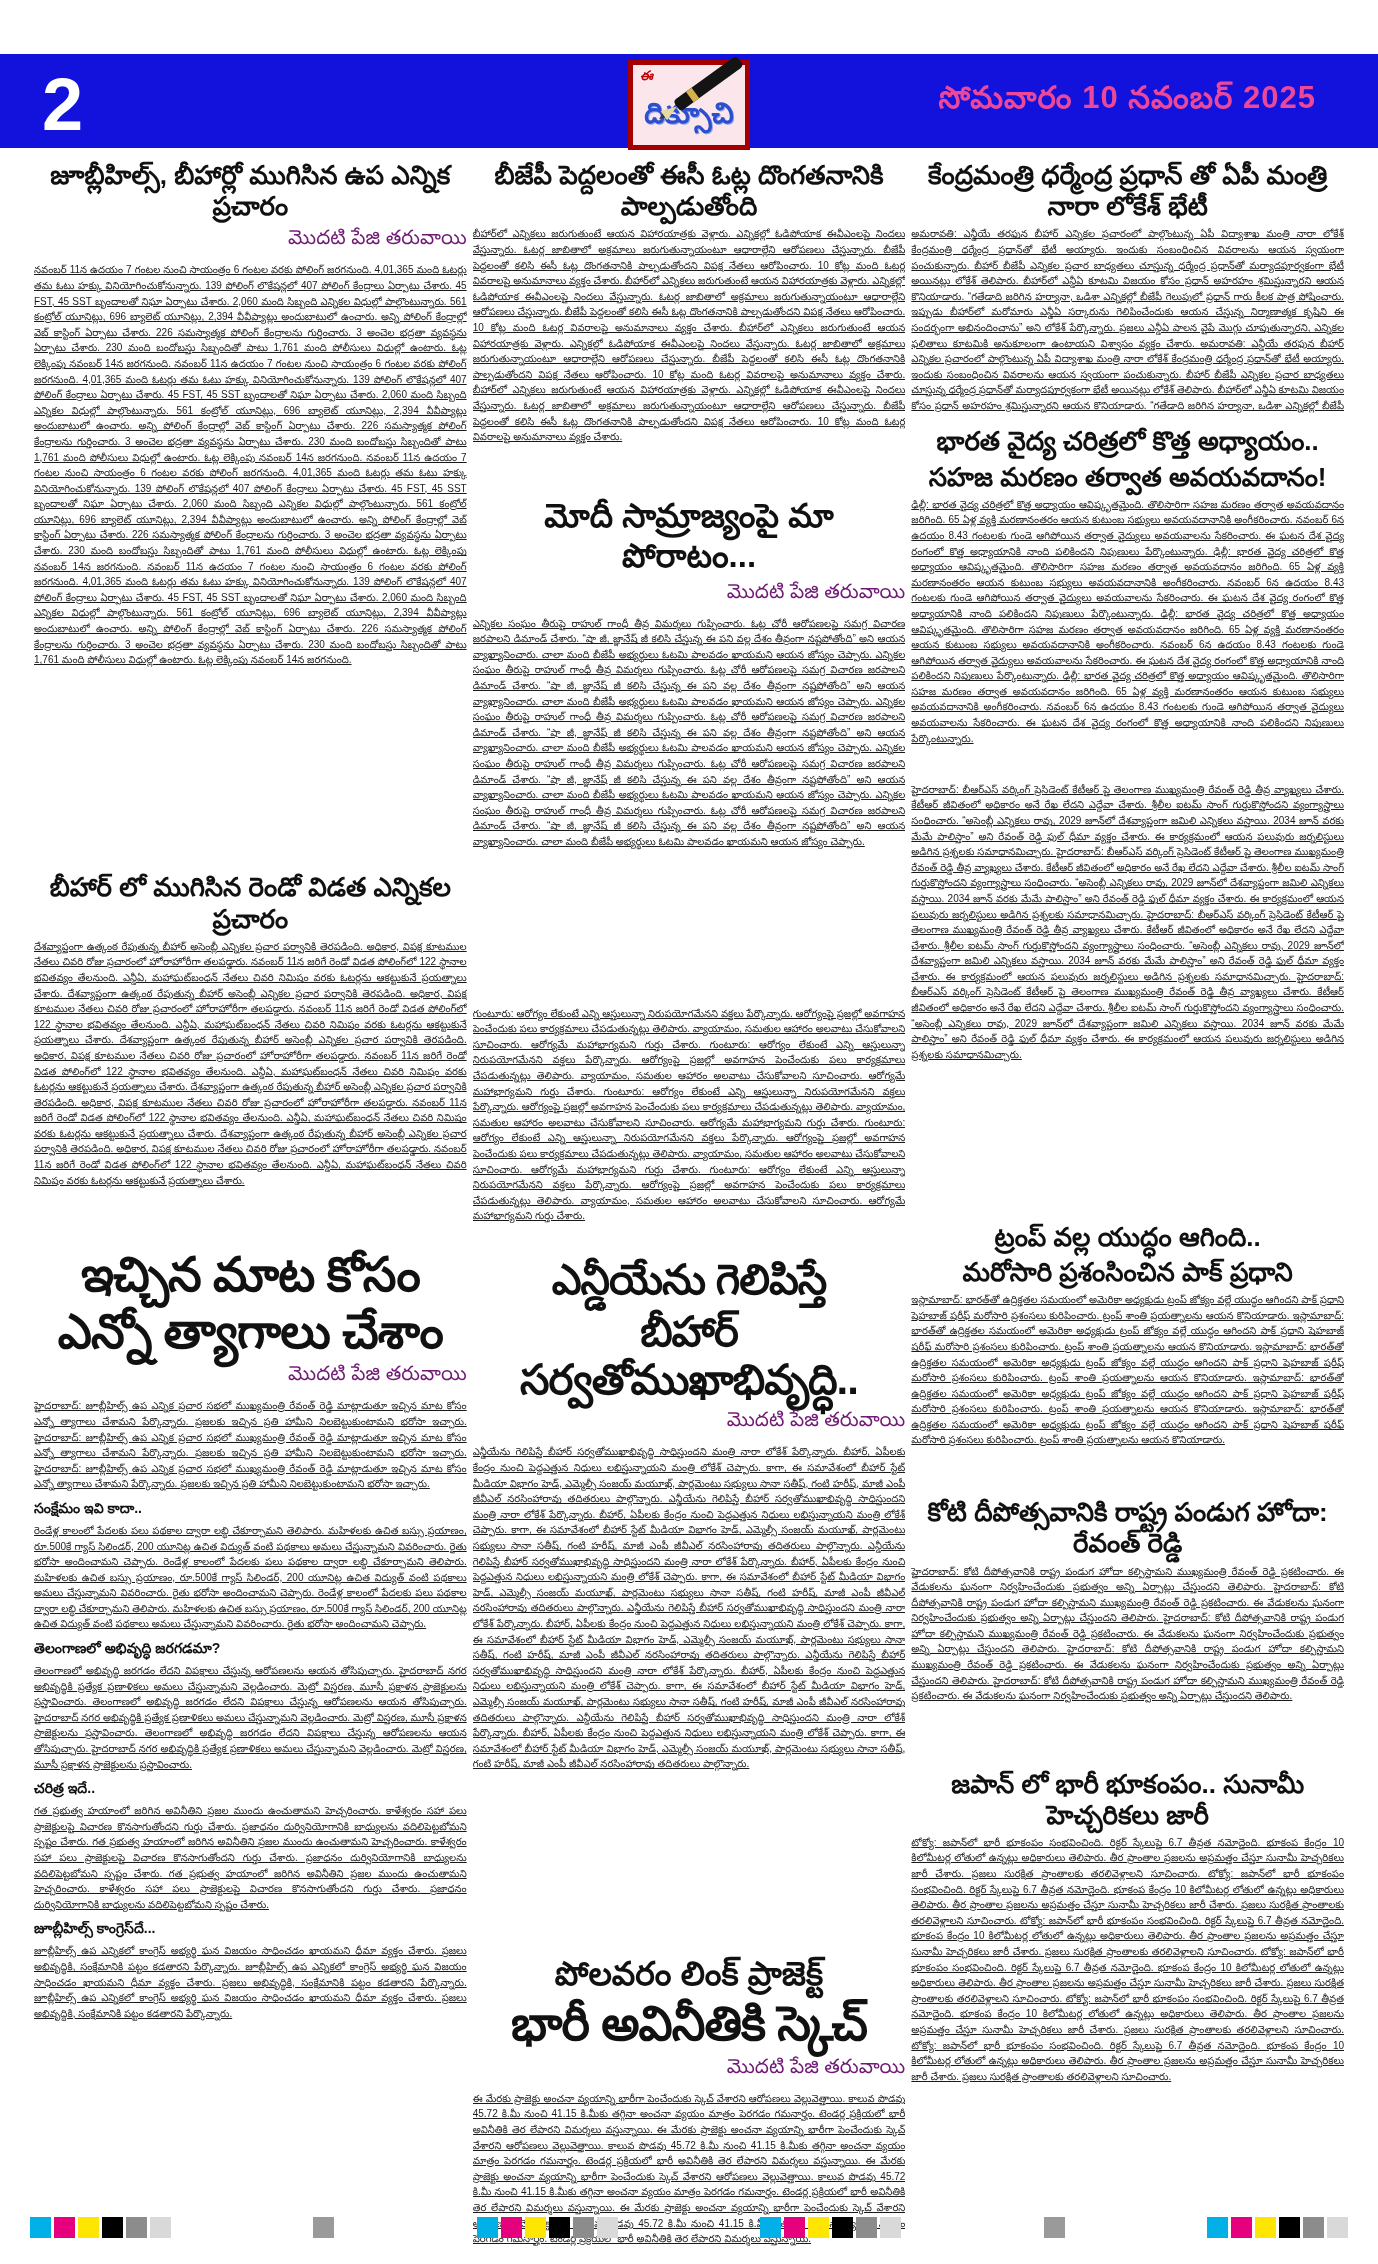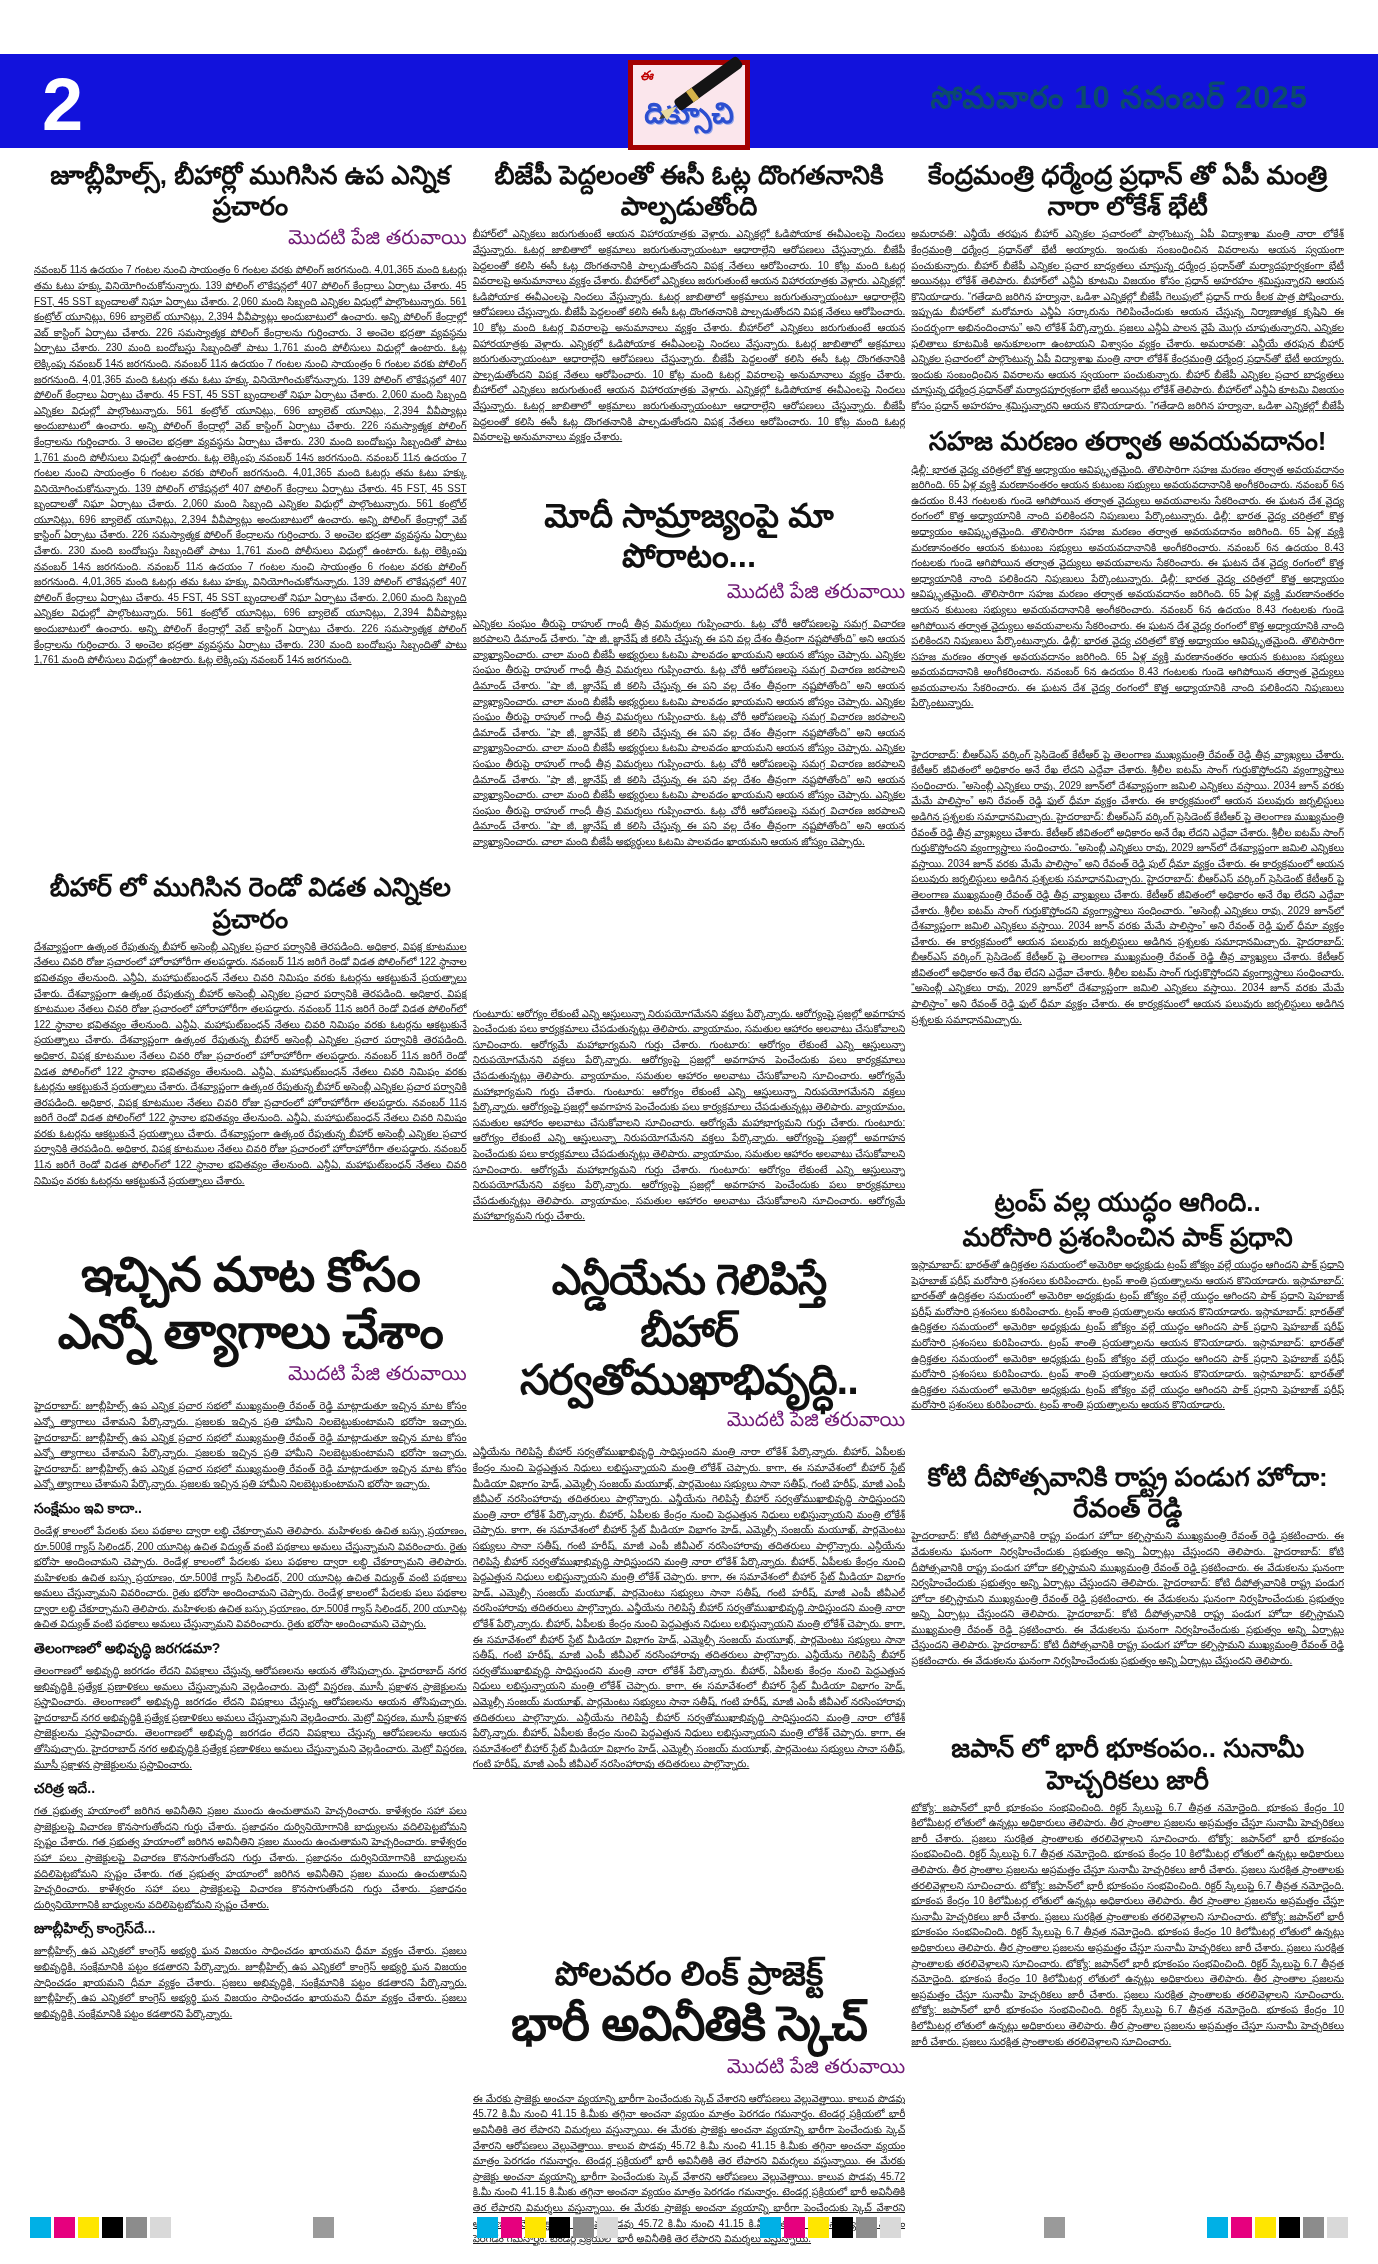--- a/index.html
+++ b/index.html
@@ -15,23 +15,23 @@
   
   .banner{
     position:absolute;top:54px;left:0;right:0;height:94px;
     background:#1212dc;
   }
   .page-num{
     position:absolute;left:42px;top:58px;
     font-size:74px;font-weight:900;color:#ffffff;line-height:94px;
   }
   .date-line{
-    position:absolute;right:70px;top:54px;height:94px;
+    position:absolute;right:62px;top:54px;height:94px;
     display:flex;align-items:center;
-    font-size:31px;font-weight:bold;color:#0c4a6e;
+    font-size:31px;font-weight:bold;color:#ec4899;
     letter-spacing:1px;
   }
   .logo-box{
     position:absolute;left:50%;top:60px;transform:translateX(-50%);
     width:122px;height:90px;
     background:#fbe6ec;border:5px solid #a40000;
     box-sizing:border-box;z-index:3;
   }
   .logo-small{
     position:absolute;left:7px;top:3px;
@@ -163,20 +163,21 @@
         <div class="body-text" style="height:220px">ఈ మేరకు ప్రాజెక్టు అంచనా వ్యయాన్ని భారీగా పెంచేందుకు స్కెచ్ వేశారని ఆరోపణలు వెల్లువెత్తాయి. కాలువ పొడవు 45.72 కి.మీ నుంచి 41.15 కి.మీకు తగ్గినా అంచనా వ్యయం మాత్రం పెరగడం గమనార్హం. టెండర్ల ప్రక్రియలో భారీ అవినీతికి తెర లేపారని విమర్శలు వస్తున్నాయి. ఈ మేరకు ప్రాజెక్టు అంచనా వ్యయాన్ని భారీగా పెంచేందుకు స్కెచ్ వేశారని ఆరోపణలు వెల్లువెత్తాయి. కాలువ పొడవు 45.72 కి.మీ నుంచి 41.15 కి.మీకు తగ్గినా అంచనా వ్యయం మాత్రం పెరగడం గమనార్హం. టెండర్ల ప్రక్రియలో భారీ అవినీతికి తెర లేపారని విమర్శలు వస్తున్నాయి. ఈ మేరకు ప్రాజెక్టు అంచనా వ్యయాన్ని భారీగా పెంచేందుకు స్కెచ్ వేశారని ఆరోపణలు వెల్లువెత్తాయి. కాలువ పొడవు 45.72 కి.మీ నుంచి 41.15 కి.మీకు తగ్గినా అంచనా వ్యయం మాత్రం పెరగడం గమనార్హం. టెండర్ల ప్రక్రియలో భారీ అవినీతికి తెర లేపారని విమర్శలు వస్తున్నాయి. ఈ మేరకు ప్రాజెక్టు అంచనా వ్యయాన్ని భారీగా పెంచేందుకు స్కెచ్ వేశారని ఆరోపణలు వెల్లువెత్తాయి. కాలువ పొడవు 45.72 కి.మీ నుంచి 41.15 కి.మీకు తగ్గినా అంచనా వ్యయం మాత్రం పెరగడం గమనార్హం. టెండర్ల ప్రక్రియలో భారీ అవినీతికి తెర లేపారని విమర్శలు వస్తున్నాయి.</div>
       </div>
     </div>
 
     <div class="col">
       <div class="article">
         <div class="h-md">కేంద్రమంత్రి ధర్మేంద్ర ప్రధాన్ తో ఏపీ మంత్రి నారా లోకేశ్ భేటీ</div>
         <div class="body-text" style="height:190px">అమరావతి: ఎన్డీయే తరఫున బీహార్ ఎన్నికల ప్రచారంలో పాల్గొంటున్న ఏపీ విద్యాశాఖ మంత్రి నారా లోకేశ్ కేంద్రమంత్రి ధర్మేంద్ర ప్రధాన్‌తో భేటీ అయ్యారు. ఇందుకు సంబంధించిన వివరాలను ఆయన స్వయంగా పంచుకున్నారు. బీహార్ బీజేపీ ఎన్నికల ప్రచార బాధ్యతలు చూస్తున్న ధర్మేంద్ర ప్రధాన్‌తో మర్యాదపూర్వకంగా భేటీ అయినట్లు లోకేశ్ తెలిపారు. బీహార్‌లో ఎన్డీఏ కూటమి విజయం కోసం ప్రధాన్ అహరహం శ్రమిస్తున్నారని ఆయన కొనియాడారు. “గతేడాది జరిగిన హర్యానా, ఒడిశా ఎన్నికల్లో బీజేపీ గెలుపులో ప్రధాన్ గారు కీలక పాత్ర పోషించారు. ఇప్పుడు బీహార్‌లో మరోమారు ఎన్డీఏ సర్కారును గెలిపించేందుకు ఆయన చేస్తున్న నిర్మాణాత్మక కృషిని ఈ సందర్భంగా అభినందించాను” అని లోకేశ్ పేర్కొన్నారు. ప్రజలు ఎన్డీఏ పాలన వైపే మొగ్గు చూపుతున్నారని, ఎన్నికల ఫలితాలు కూటమికి అనుకూలంగా ఉంటాయని విశ్వాసం వ్యక్తం చేశారు. అమరావతి: ఎన్డీయే తరఫున బీహార్ ఎన్నికల ప్రచారంలో పాల్గొంటున్న ఏపీ విద్యాశాఖ మంత్రి నారా లోకేశ్ కేంద్రమంత్రి ధర్మేంద్ర ప్రధాన్‌తో భేటీ అయ్యారు. ఇందుకు సంబంధించిన వివరాలను ఆయన స్వయంగా పంచుకున్నారు. బీహార్ బీజేపీ ఎన్నికల ప్రచార బాధ్యతలు చూస్తున్న ధర్మేంద్ర ప్రధాన్‌తో మర్యాదపూర్వకంగా భేటీ అయినట్లు లోకేశ్ తెలిపారు. బీహార్‌లో ఎన్డీఏ కూటమి విజయం కోసం ప్రధాన్ అహరహం శ్రమిస్తున్నారని ఆయన కొనియాడారు. “గతేడాది జరిగిన హర్యానా, ఒడిశా ఎన్నికల్లో బీజేపీ గెలుపులో ప్రధాన్ గారు కీలక పాత్ర పోషించారు. ఇప్పుడు బీహార్‌లో మరోమారు ఎన్డీఏ సర్కారును గెలిపించేందుకు ఆయన చేస్తున్న నిర్మాణాత్మక కృషిని ఈ సందర్భంగా అభినందించాను” అని లోకేశ్ పేర్కొన్నారు. ప్రజలు ఎన్డీఏ పాలన వైపే మొగ్గు చూపుతున్నారని, ఎన్నికల ఫలితాలు కూటమికి అనుకూలంగా ఉంటాయని విశ్వాసం వ్యక్తం చేశారు.</div>
       </div>
       <div class="article">
+        <div class="h-md">భారత వైద్య చరిత్రలో కొత్త అధ్యాయం..</div>
         <div class="h-md">సహజ మరణం తర్వాత అవయవదానం!</div>
         <div class="body-text" style="height:275px">ఢిల్లీ: భారత వైద్య చరిత్రలో కొత్త అధ్యాయం ఆవిష్కృతమైంది. తొలిసారిగా సహజ మరణం తర్వాత అవయవదానం జరిగింది. 65 ఏళ్ల వ్యక్తి మరణానంతరం ఆయన కుటుంబ సభ్యులు అవయవదానానికి అంగీకరించారు. నవంబర్ 6న ఉదయం 8.43 గంటలకు గుండె ఆగిపోయిన తర్వాత వైద్యులు అవయవాలను సేకరించారు. ఈ ఘటన దేశ వైద్య రంగంలో కొత్త అధ్యాయానికి నాంది పలికిందని నిపుణులు పేర్కొంటున్నారు. ఢిల్లీ: భారత వైద్య చరిత్రలో కొత్త అధ్యాయం ఆవిష్కృతమైంది. తొలిసారిగా సహజ మరణం తర్వాత అవయవదానం జరిగింది. 65 ఏళ్ల వ్యక్తి మరణానంతరం ఆయన కుటుంబ సభ్యులు అవయవదానానికి అంగీకరించారు. నవంబర్ 6న ఉదయం 8.43 గంటలకు గుండె ఆగిపోయిన తర్వాత వైద్యులు అవయవాలను సేకరించారు. ఈ ఘటన దేశ వైద్య రంగంలో కొత్త అధ్యాయానికి నాంది పలికిందని నిపుణులు పేర్కొంటున్నారు. ఢిల్లీ: భారత వైద్య చరిత్రలో కొత్త అధ్యాయం ఆవిష్కృతమైంది. తొలిసారిగా సహజ మరణం తర్వాత అవయవదానం జరిగింది. 65 ఏళ్ల వ్యక్తి మరణానంతరం ఆయన కుటుంబ సభ్యులు అవయవదానానికి అంగీకరించారు. నవంబర్ 6న ఉదయం 8.43 గంటలకు గుండె ఆగిపోయిన తర్వాత వైద్యులు అవయవాలను సేకరించారు. ఈ ఘటన దేశ వైద్య రంగంలో కొత్త అధ్యాయానికి నాంది పలికిందని నిపుణులు పేర్కొంటున్నారు. ఢిల్లీ: భారత వైద్య చరిత్రలో కొత్త అధ్యాయం ఆవిష్కృతమైంది. తొలిసారిగా సహజ మరణం తర్వాత అవయవదానం జరిగింది. 65 ఏళ్ల వ్యక్తి మరణానంతరం ఆయన కుటుంబ సభ్యులు అవయవదానానికి అంగీకరించారు. నవంబర్ 6న ఉదయం 8.43 గంటలకు గుండె ఆగిపోయిన తర్వాత వైద్యులు అవయవాలను సేకరించారు. ఈ ఘటన దేశ వైద్య రంగంలో కొత్త అధ్యాయానికి నాంది పలికిందని నిపుణులు పేర్కొంటున్నారు.</div>
       </div>
       <div class="article">
         <div class="body-text" style="height:430px">హైదరాబాద్: బీఆర్ఎస్ వర్కింగ్ ప్రెసిడెంట్ కేటీఆర్ పై తెలంగాణ ముఖ్యమంత్రి రేవంత్ రెడ్డి తీవ్ర వ్యాఖ్యలు చేశారు. కేటీఆర్ జీవితంలో అధికారం అనే రేఖ లేదని ఎద్దేవా చేశారు. శ్రీలీల ఐటమ్ సాంగ్ గుర్తుకొస్తోందని వ్యంగ్యాస్త్రాలు సంధించారు. “అసెంబ్లీ ఎన్నికలు రావు, 2029 జూన్‌లో దేశవ్యాప్తంగా జమిలి ఎన్నికలు వస్తాయి. 2034 జూన్ వరకు మేమే పాలిస్తాం” అని రేవంత్ రెడ్డి ఫుల్ ధీమా వ్యక్తం చేశారు. ఈ కార్యక్రమంలో ఆయన పలువురు జర్నలిస్టులు అడిగిన ప్రశ్నలకు సమాధానమిచ్చారు. హైదరాబాద్: బీఆర్ఎస్ వర్కింగ్ ప్రెసిడెంట్ కేటీఆర్ పై తెలంగాణ ముఖ్యమంత్రి రేవంత్ రెడ్డి తీవ్ర వ్యాఖ్యలు చేశారు. కేటీఆర్ జీవితంలో అధికారం అనే రేఖ లేదని ఎద్దేవా చేశారు. శ్రీలీల ఐటమ్ సాంగ్ గుర్తుకొస్తోందని వ్యంగ్యాస్త్రాలు సంధించారు. “అసెంబ్లీ ఎన్నికలు రావు, 2029 జూన్‌లో దేశవ్యాప్తంగా జమిలి ఎన్నికలు వస్తాయి. 2034 జూన్ వరకు మేమే పాలిస్తాం” అని రేవంత్ రెడ్డి ఫుల్ ధీమా వ్యక్తం చేశారు. ఈ కార్యక్రమంలో ఆయన పలువురు జర్నలిస్టులు అడిగిన ప్రశ్నలకు సమాధానమిచ్చారు. హైదరాబాద్: బీఆర్ఎస్ వర్కింగ్ ప్రెసిడెంట్ కేటీఆర్ పై తెలంగాణ ముఖ్యమంత్రి రేవంత్ రెడ్డి తీవ్ర వ్యాఖ్యలు చేశారు. కేటీఆర్ జీవితంలో అధికారం అనే రేఖ లేదని ఎద్దేవా చేశారు. శ్రీలీల ఐటమ్ సాంగ్ గుర్తుకొస్తోందని వ్యంగ్యాస్త్రాలు సంధించారు. “అసెంబ్లీ ఎన్నికలు రావు, 2029 జూన్‌లో దేశవ్యాప్తంగా జమిలి ఎన్నికలు వస్తాయి. 2034 జూన్ వరకు మేమే పాలిస్తాం” అని రేవంత్ రెడ్డి ఫుల్ ధీమా వ్యక్తం చేశారు. ఈ కార్యక్రమంలో ఆయన పలువురు జర్నలిస్టులు అడిగిన ప్రశ్నలకు సమాధానమిచ్చారు. హైదరాబాద్: బీఆర్ఎస్ వర్కింగ్ ప్రెసిడెంట్ కేటీఆర్ పై తెలంగాణ ముఖ్యమంత్రి రేవంత్ రెడ్డి తీవ్ర వ్యాఖ్యలు చేశారు. కేటీఆర్ జీవితంలో అధికారం అనే రేఖ లేదని ఎద్దేవా చేశారు. శ్రీలీల ఐటమ్ సాంగ్ గుర్తుకొస్తోందని వ్యంగ్యాస్త్రాలు సంధించారు. “అసెంబ్లీ ఎన్నికలు రావు, 2029 జూన్‌లో దేశవ్యాప్తంగా జమిలి ఎన్నికలు వస్తాయి. 2034 జూన్ వరకు మేమే పాలిస్తాం” అని రేవంత్ రెడ్డి ఫుల్ ధీమా వ్యక్తం చేశారు. ఈ కార్యక్రమంలో ఆయన పలువురు జర్నలిస్టులు అడిగిన ప్రశ్నలకు సమాధానమిచ్చారు.</div>
       </div>
       <div class="article">
         <div class="h-md">ట్రంప్ వల్ల యుద్ధం ఆగింది..</div>
         <div class="h-md">మరోసారి ప్రశంసించిన పాక్ ప్రధాని</div>
         <div class="body-text" style="height:195px">ఇస్లామాబాద్: భారత్‌తో ఉద్రిక్తతల సమయంలో అమెరికా అధ్యక్షుడు ట్రంప్ జోక్యం వల్లే యుద్ధం ఆగిందని పాక్ ప్రధాని షెహబాజ్ షరీఫ్ మరోసారి ప్రశంసలు కురిపించారు. ట్రంప్ శాంతి ప్రయత్నాలను ఆయన కొనియాడారు. ఇస్లామాబాద్: భారత్‌తో ఉద్రిక్తతల సమయంలో అమెరికా అధ్యక్షుడు ట్రంప్ జోక్యం వల్లే యుద్ధం ఆగిందని పాక్ ప్రధాని షెహబాజ్ షరీఫ్ మరోసారి ప్రశంసలు కురిపించారు. ట్రంప్ శాంతి ప్రయత్నాలను ఆయన కొనియాడారు. ఇస్లామాబాద్: భారత్‌తో ఉద్రిక్తతల సమయంలో అమెరికా అధ్యక్షుడు ట్రంప్ జోక్యం వల్లే యుద్ధం ఆగిందని పాక్ ప్రధాని షెహబాజ్ షరీఫ్ మరోసారి ప్రశంసలు కురిపించారు. ట్రంప్ శాంతి ప్రయత్నాలను ఆయన కొనియాడారు. ఇస్లామాబాద్: భారత్‌తో ఉద్రిక్తతల సమయంలో అమెరికా అధ్యక్షుడు ట్రంప్ జోక్యం వల్లే యుద్ధం ఆగిందని పాక్ ప్రధాని షెహబాజ్ షరీఫ్ మరోసారి ప్రశంసలు కురిపించారు. ట్రంప్ శాంతి ప్రయత్నాలను ఆయన కొనియాడారు. ఇస్లామాబాద్: భారత్‌తో ఉద్రిక్తతల సమయంలో అమెరికా అధ్యక్షుడు ట్రంప్ జోక్యం వల్లే యుద్ధం ఆగిందని పాక్ ప్రధాని షెహబాజ్ షరీఫ్ మరోసారి ప్రశంసలు కురిపించారు. ట్రంప్ శాంతి ప్రయత్నాలను ఆయన కొనియాడారు.</div>

